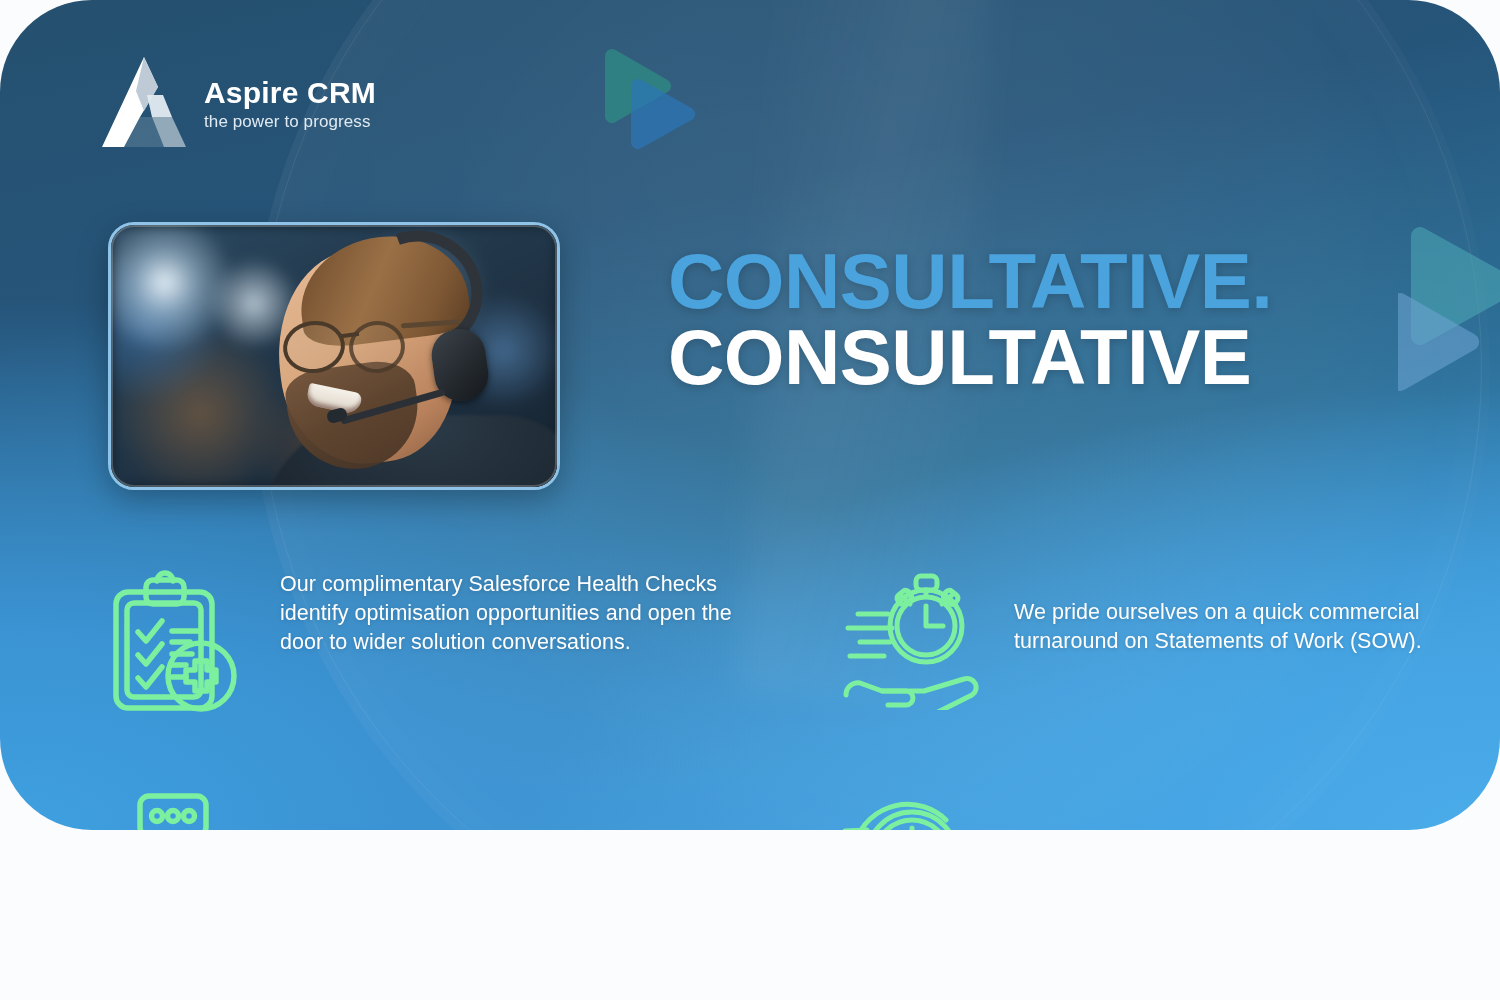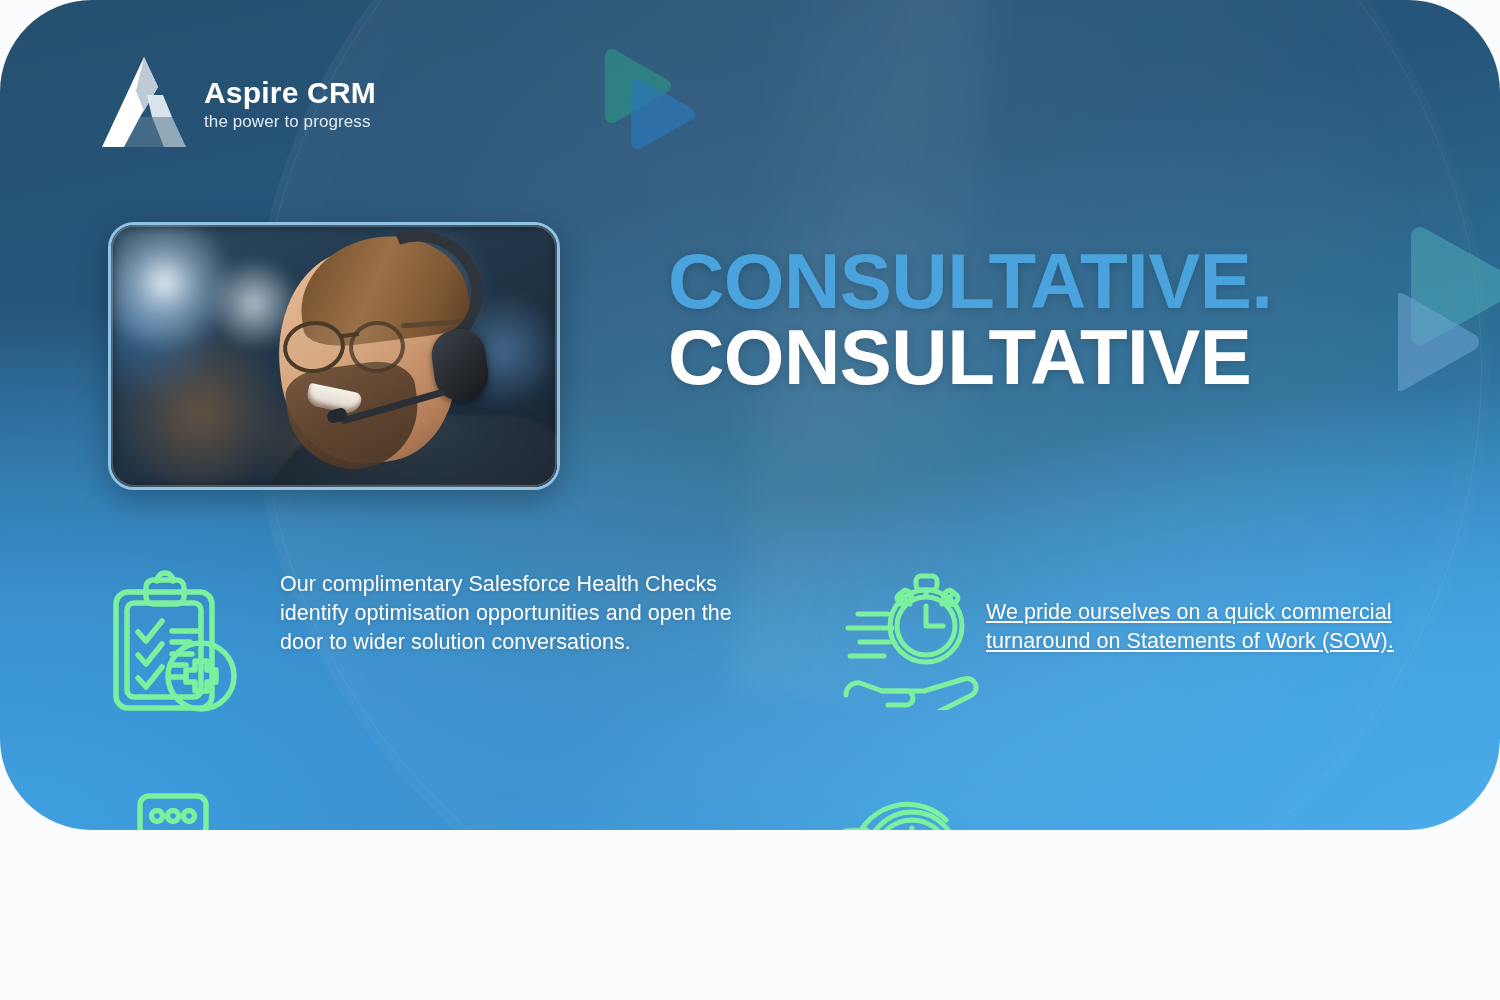--- a/index.html
+++ b/index.html
@@ -189,21 +189,21 @@
   .feat-icon { flex:0 0 auto; }
   .feat-text {
     color:#ffffff; font-size:21.5px; line-height:1.34; letter-spacing:.05px;
     text-shadow:0 1px 4px rgba(0,0,0,0.15);
   }
   #feature-1 { left:100px; top:570px; width:690px; }
   #feature-2 { left:838px; top:570px; width:600px; }
   #feature-3 { left:100px; top:790px; width:640px; }
   #feature-4 { left:838px; top:790px; width:560px; }
   #feature-1 .feat-text { margin-left:32px; width:500px; }
-  #feature-2 .feat-text { margin-top:28px; width:435px;text-decoration:underline; }
+  #feature-2 .feat-text { margin-left:28px; margin-top:28px; width:435px; }
   #feature-3 .feat-text { margin-left:32px; margin-top:36px; width:420px; }
   #feature-4 .feat-text { margin-left:28px; margin-top:38px; width:400px; }
 </style>
 </head>
 <body>
 
 <div id="slide">
 
   <div class="bg-circle circle-main"></div>
   <div class="bg-circle circle-edge"></div>

